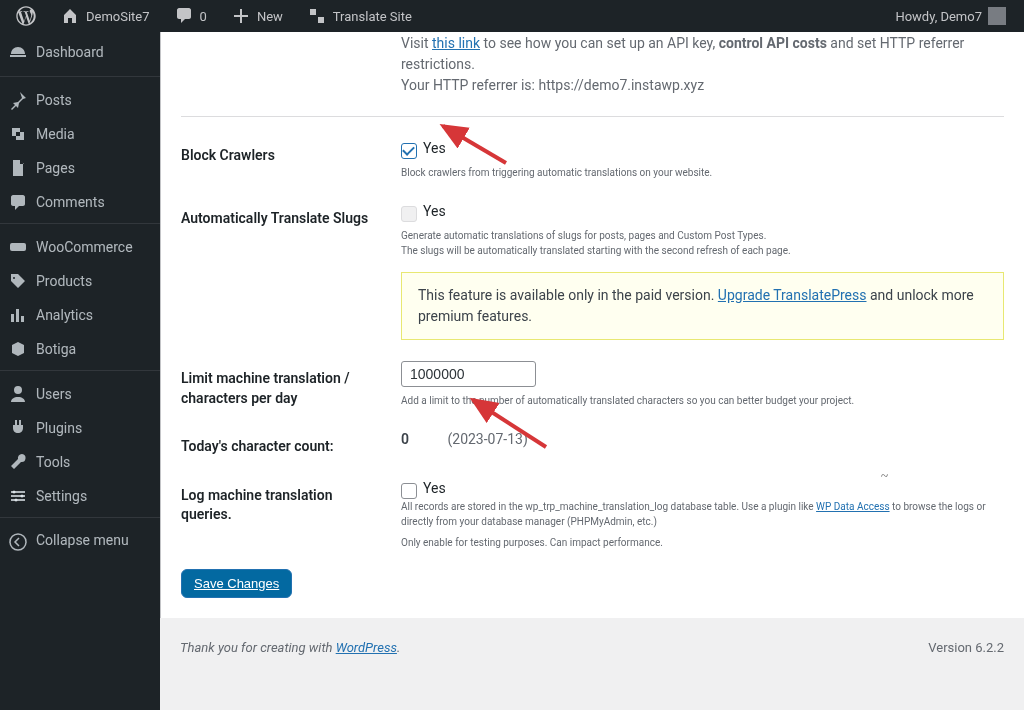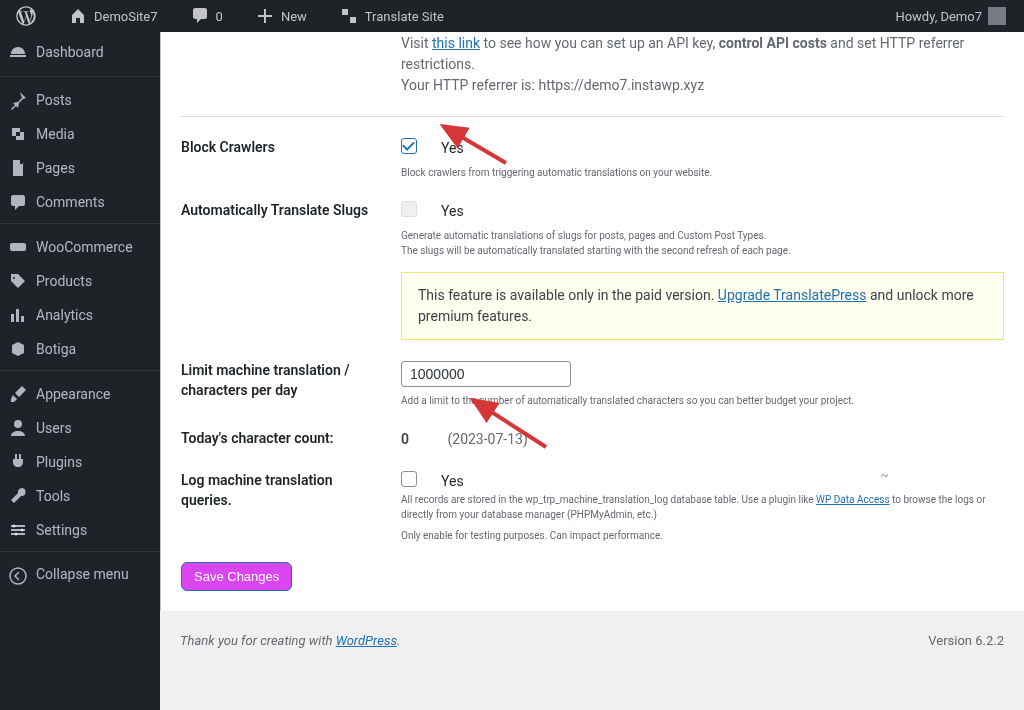--- a/index.html
+++ b/index.html
@@ -15,21 +15,21 @@
   .adminbar {
     position: fixed; top: 0; left: 0; right: 0;
     height: 32px;
     background: #1d2327;
     color: #c3c4c7;
     display: flex;
     align-items: center;
     font-size: 13px;
     z-index: 100;
   }
-  .adminbar .left  { display:flex; align-items:center; gap: 12px; padding-left: 6px; }
+  .adminbar .left  { display:flex; align-items:center; gap: 4px; padding-left: 6px; }
   .adminbar .right { margin-left:auto; display:flex; align-items:center; gap: 8px; padding-right: 8px; }
   .ab-item {
     display:flex; align-items:center; gap:6px;
     padding: 0 10px; height:32px;
     color:#c3c4c7; cursor:pointer;
     white-space: nowrap;
   }
   .ab-ico { width:20px; height:20px; display:flex; align-items:center; justify-content:center; }
   .ab-ico svg { width:20px; height:20px; fill:currentColor; }
   .avatar { width:18px; height:18px; background:#787c82; }
@@ -82,20 +82,21 @@
     padding: 20px 0 0 0;
   }
   .th {
     width: 220px;
     flex-shrink:0;
     font-weight:600;
     color:#1d2327;
     font-size:14px;
     padding-right:20px;
     line-height:1.4;
+    margin-top:8px;
   }
   .td {
     flex:1;
     font-size:14px;
     color:#3c434a;
     line-height:1.5;
   }
   .desc {
     color:#646970;
     font-size:10px;
@@ -111,21 +112,21 @@
   .cutoff {
     color:#646970;
     font-size:14px;
     line-height:1.5;
     padding-top: 0;
   }
   .cutoff a, .link { color:#2271b1; text-decoration:underline; cursor:pointer; }
 
   
   .chk-row {
-    display:flex; align-items:flex-start; gap:24px;
+    display:flex; align-items:flex-end; gap:6px;
     font-size:14px;
     color:#1d2327;
   }
   input[type=checkbox] {
     width:16px; height:16px;
     border:1px solid #8c8f94;
     border-radius:3px;
     appearance:none;
     background:#fff;
     position:relative;
@@ -157,35 +158,36 @@
     font-size:14px;
     color:#3c434a;
     line-height:1.5;
   }
 
   input.regular-text {
     font-size:14px;
     padding:4px 8px;
     border:1px solid #8c8f94;
     border-radius:3px;
-    width:170px;
+    width:135px;
     color:#2c3338;
   }
 
   .count-val { color:#3c434a; font-weight:600; }
   .count-date { color:#646970; font-weight:400;padding-left:35px; }
 
   .button-primary {
-    background:#d946ef;
+    background:#0369a1;
     color:#fff;
     border:1px solid #2271b1;
     border-radius:6px;
     padding:6px 12px;
     font-size:13px;
     cursor:pointer;
+    text-decoration:underline;
   }
 
   .footer {
     display:flex;
     justify-content:space-between;
     align-items:center;
     padding: 22px 20px 10px 20px;
     background:#f0f0f1;
     font-size:13px;
     color:#646970;
@@ -336,28 +338,20 @@
     </li>
     <li class="side-item">
       <span class="side-ico">
           <svg viewBox="0 0 20 20">
             <path d="M4 6l6-3 6 3v8l-6 3-6-3z"></path>
           </svg>
         </span>
       <span>Botiga</span>
     </li>
     <li class="side-sep"></li>
-    <li class="side-item">
-      <span class="side-ico">
-          <svg viewBox="0 0 20 20">
-            <path d="M14 2l4 4-7 7-4-4zM5 11l4 4-3 3H3v-3z"></path>
-          </svg>
-        </span>
-      <span>Appearance</span>
-    </li>
     <li class="side-item">
       <span class="side-ico">
           <svg viewBox="0 0 20 20">
             <path d="M10 10a4 4 0 100-8 4 4 0 000 8zm-7 8c0-3 3-5 7-5s7 2 7 5z"></path>
           </svg>
         </span>
       <span>Users</span>
     </li>
     <li class="side-item">
       <span class="side-ico">

